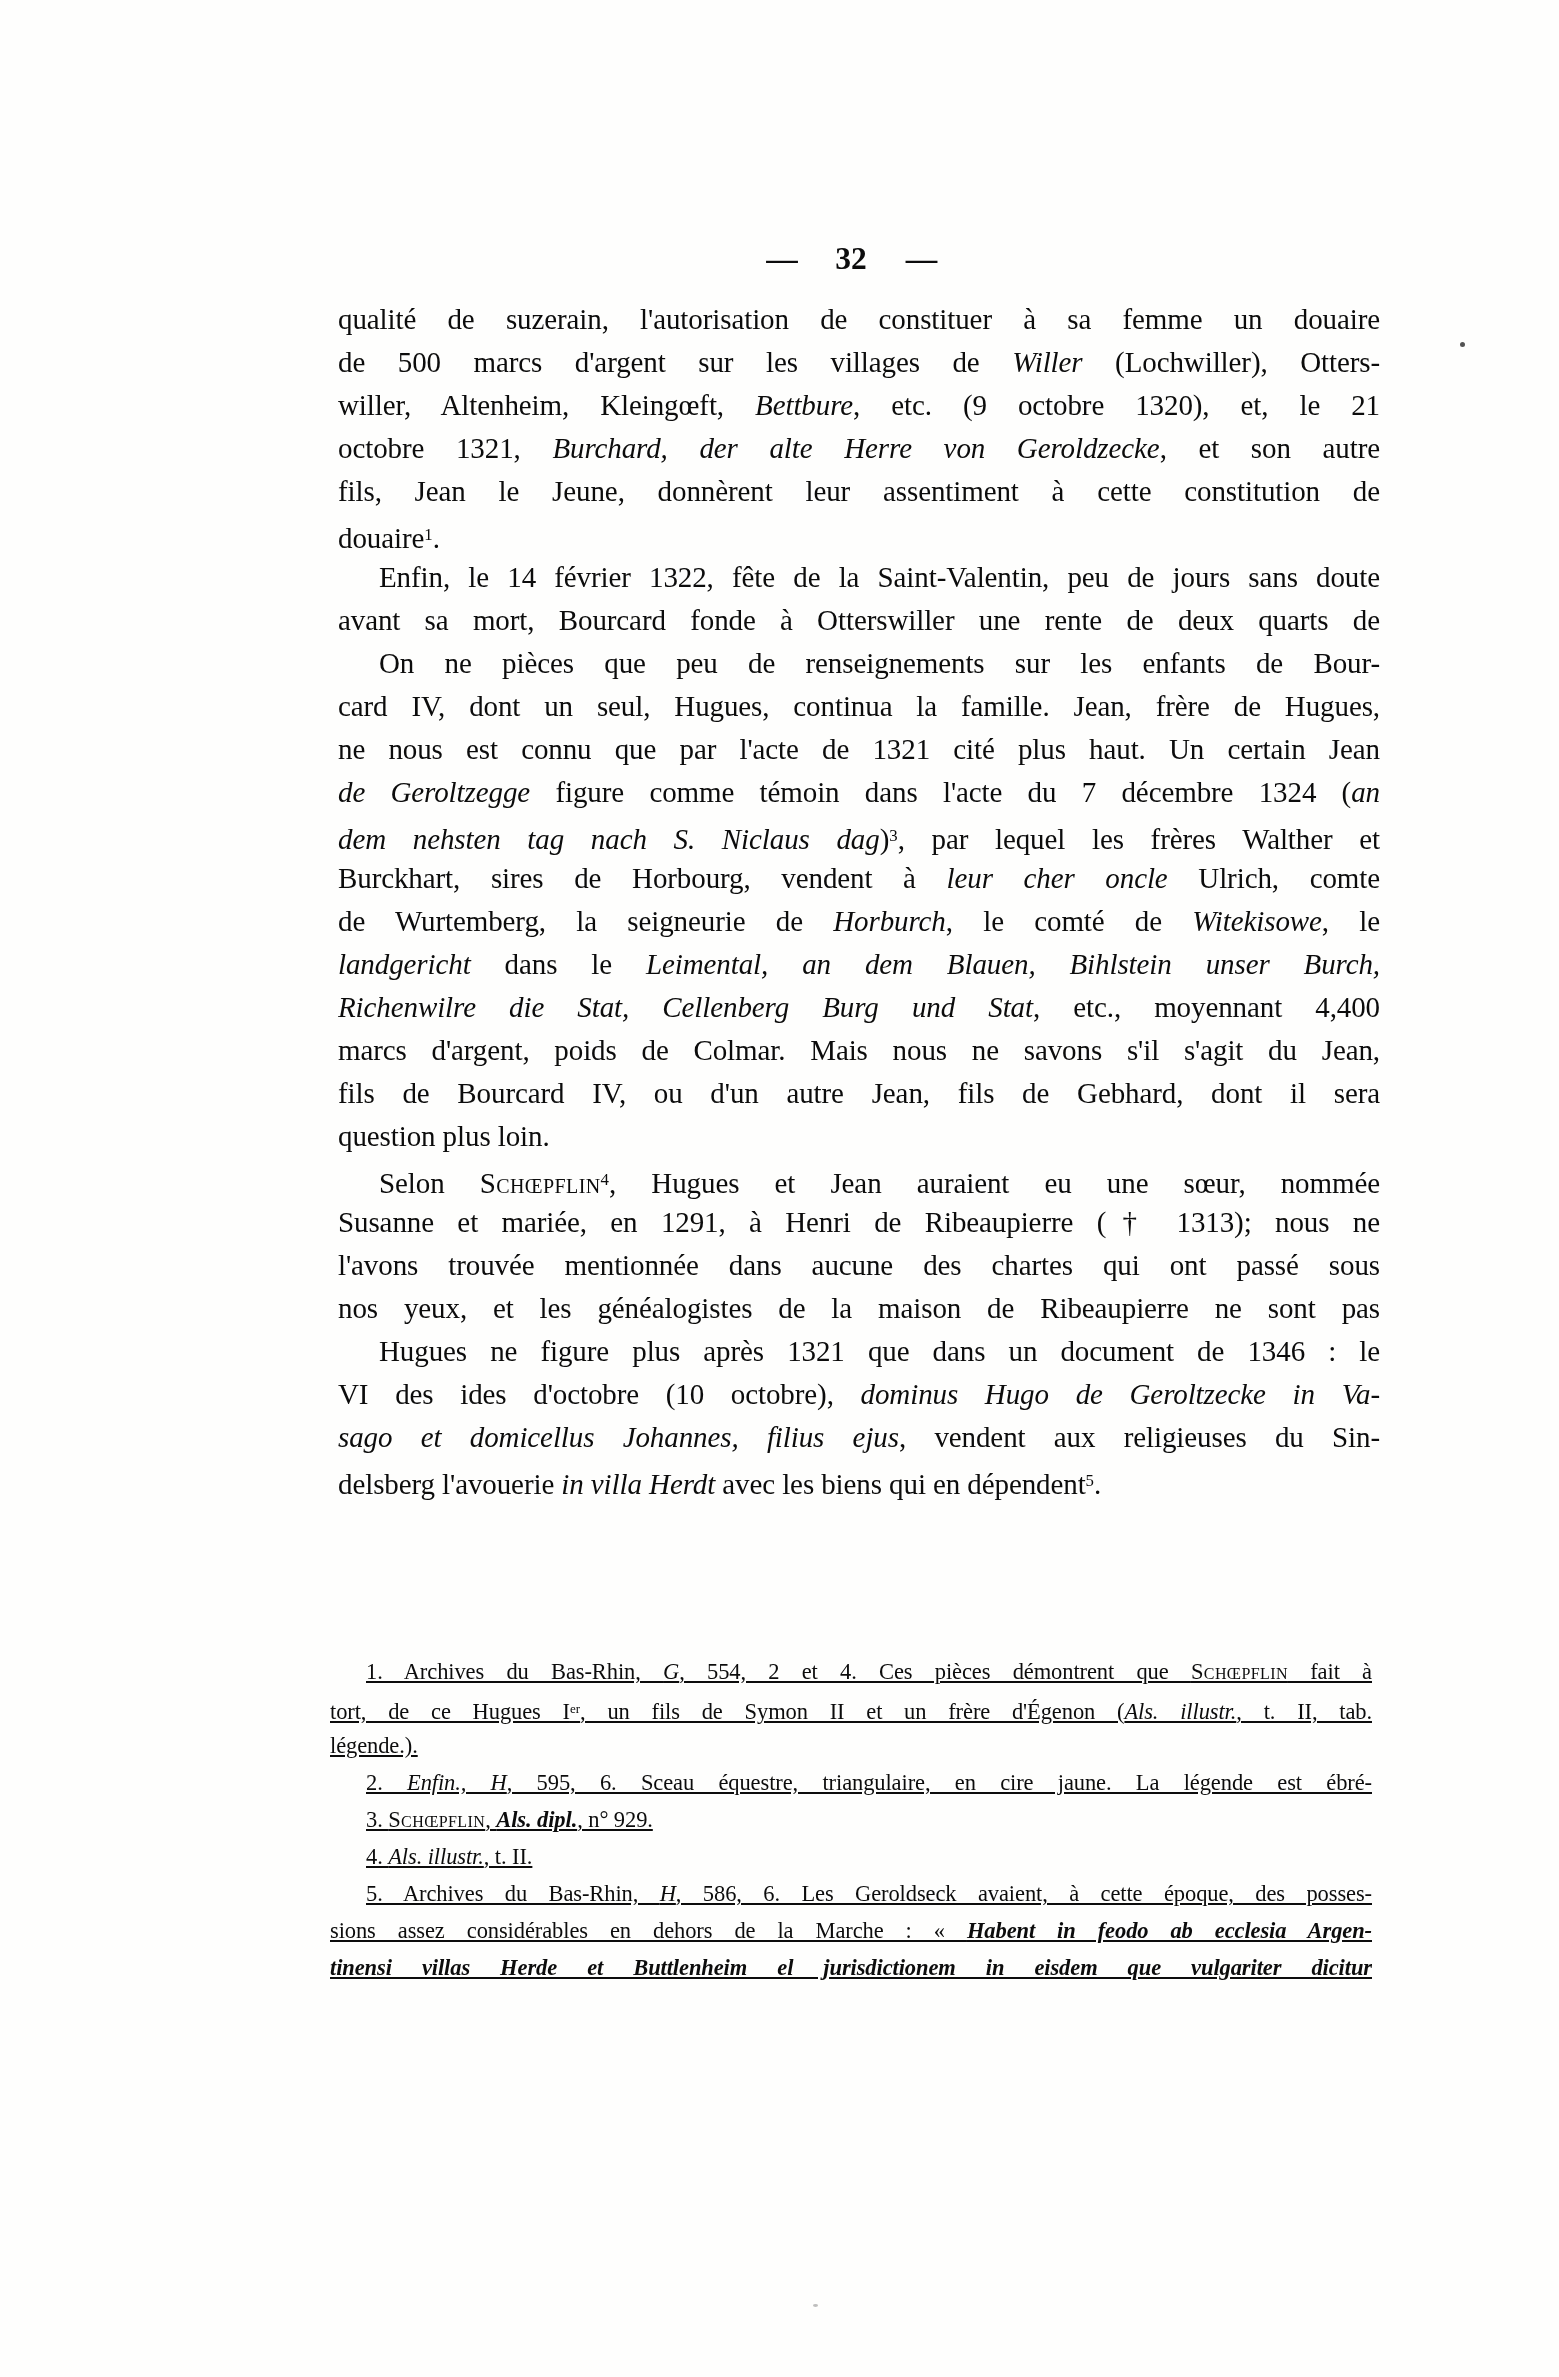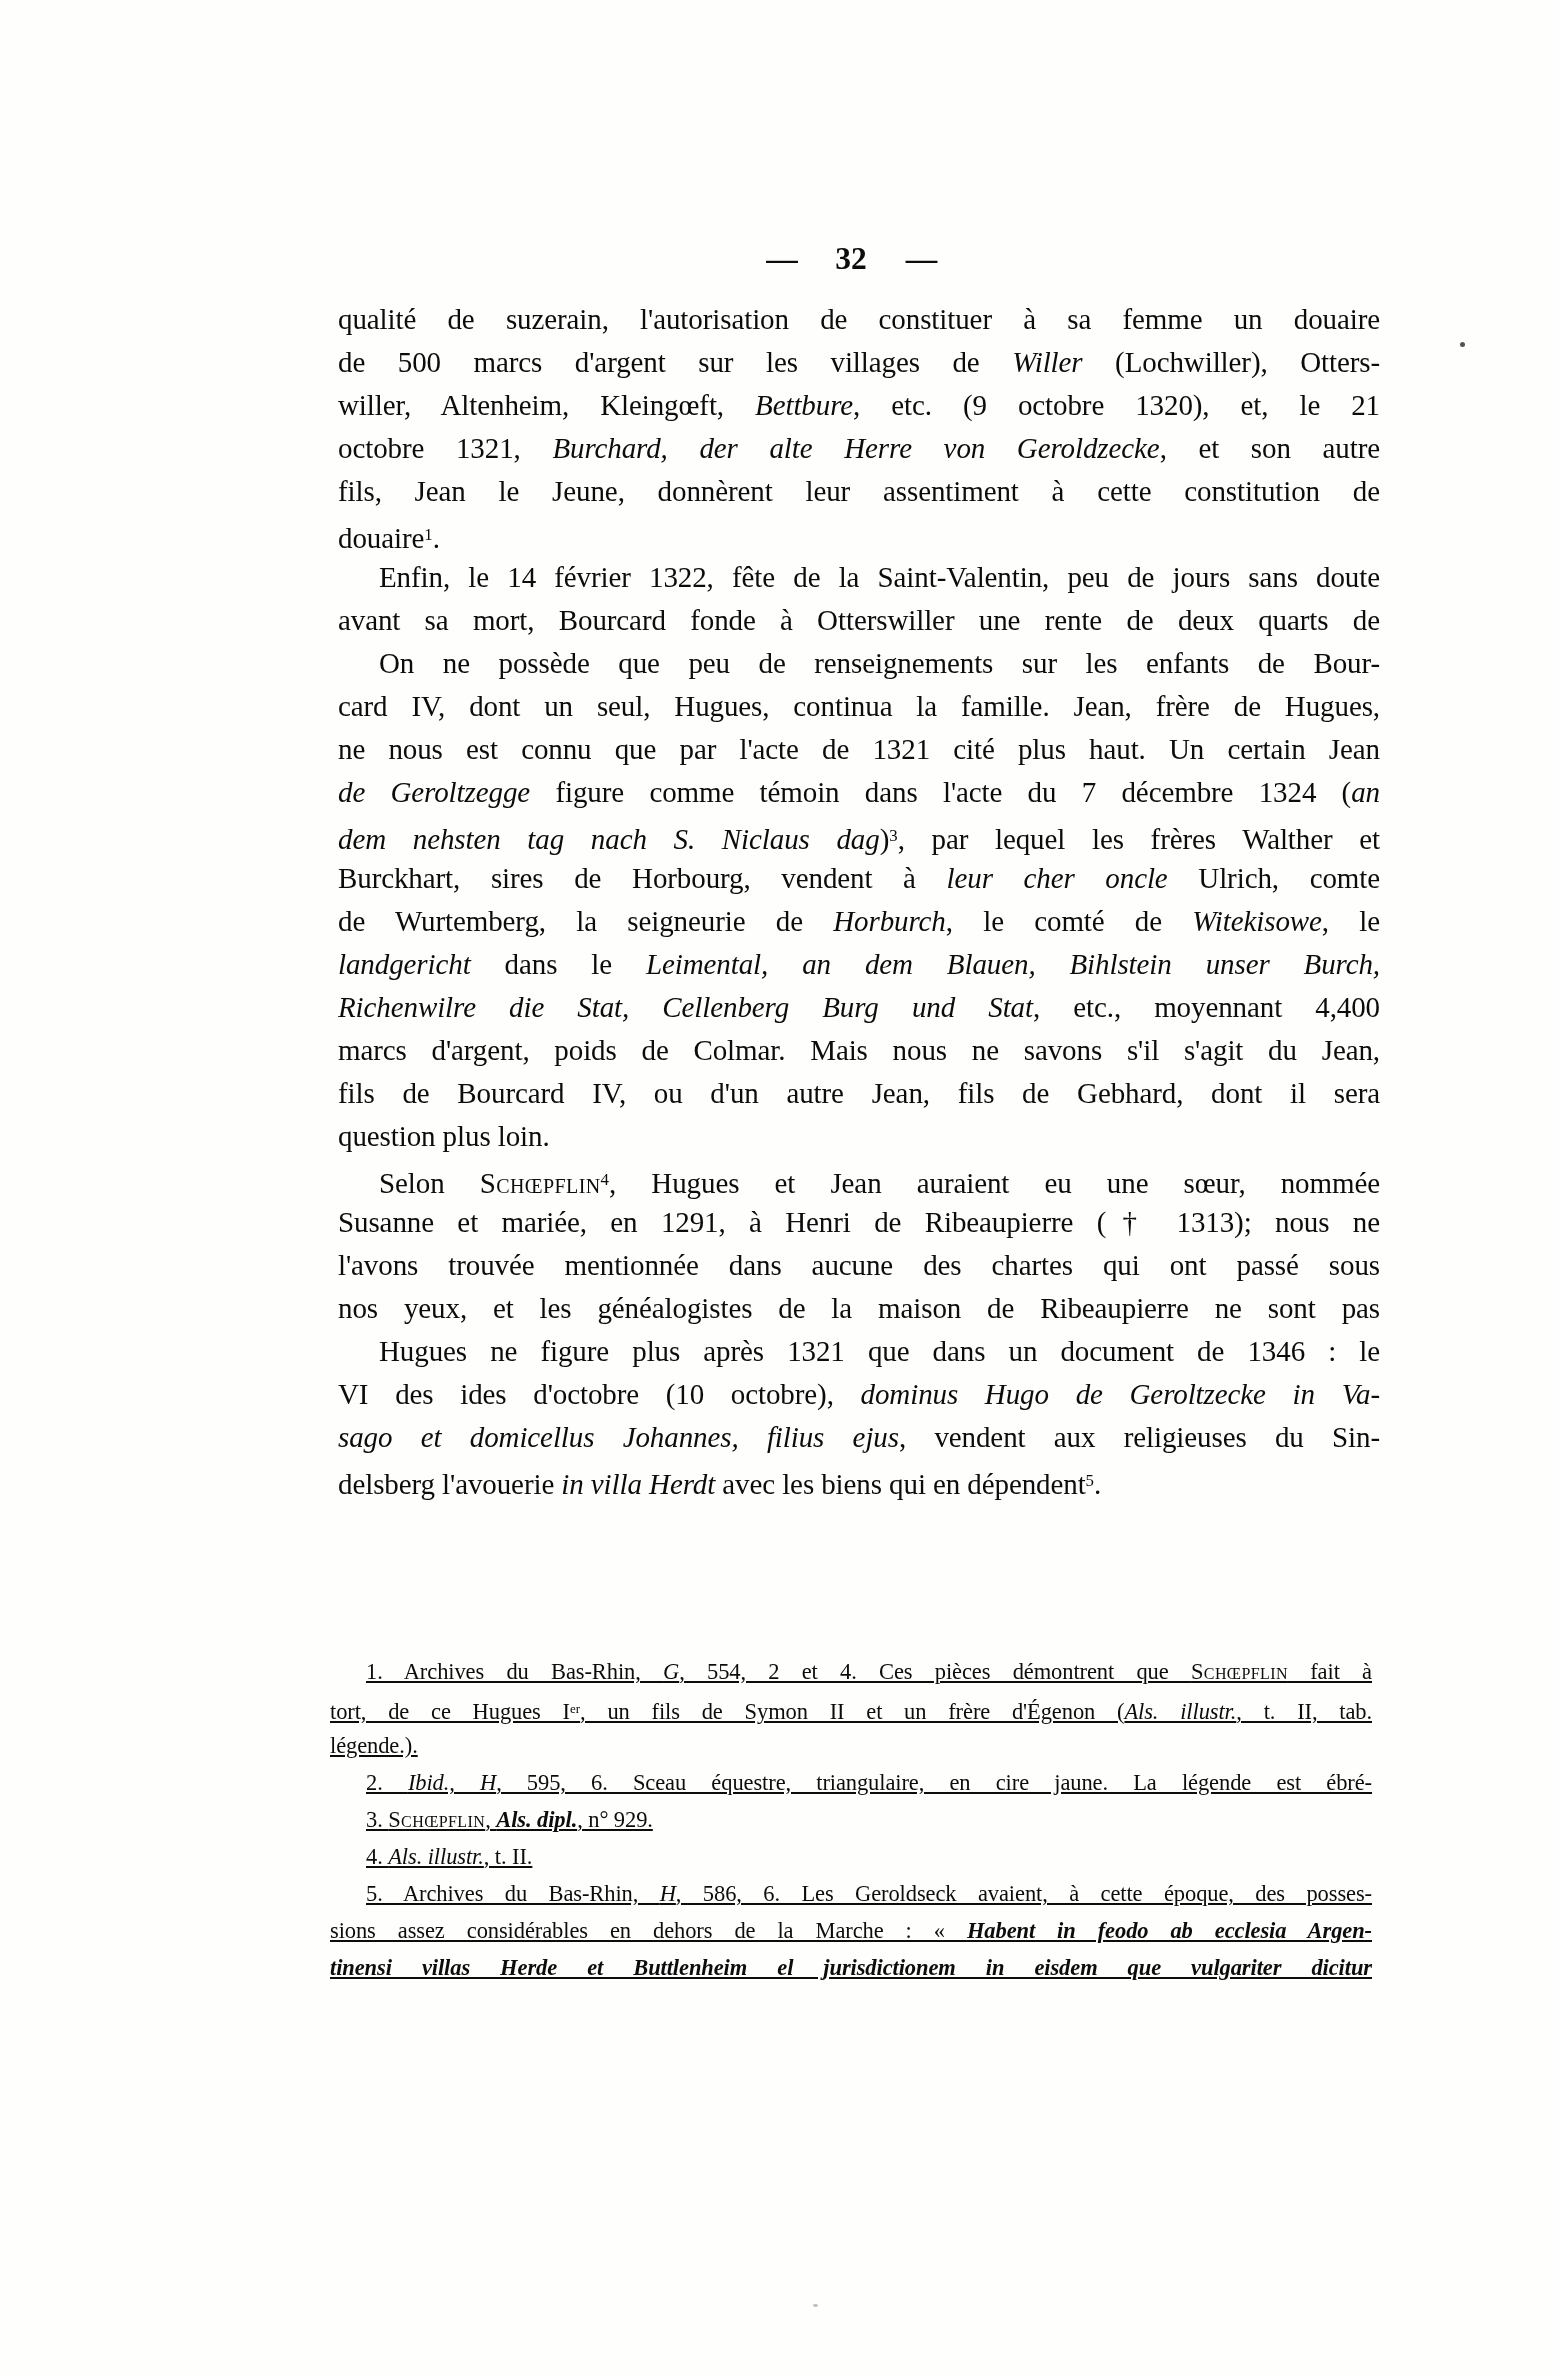--- a/index.html
+++ b/index.html
@@ -58,21 +58,21 @@
         <div class="line just"><span class="st-n">willer, Altenheim, Kleingœft, </span><span class="st-i">Bettbure</span><span class="st-n">, etc. (9 octobre 1320), et, le 21</span></div>
         <div class="line just"><span class="st-n">octobre 1321, </span><span class="st-i">Burchard, der alte Herre von Geroldzecke</span><span class="st-n">, et son autre</span></div>
         <div class="line just"><span class="st-n">fils, Jean le Jeune, donnèrent leur assentiment à cette constitution de</span></div>
         <div class="line"><span class="st-n">douaire</span><span class="st-sup">1</span><span class="st-n">.</span></div>
       </div>
       <div>
         <div class="line just first"><span class="st-n">Enfin, le 14 février 1322, fête de la Saint-Valentin, peu de jours sans doute</span></div>
         <div class="line just"><span class="st-n">avant sa mort, Bourcard fonde à Otterswiller une rente de deux quarts de</span></div>
       </div>
       <div>
-        <div class="line just first"><span class="st-n">On ne possède que peu de renseignements sur les enfants de Bour-</span></div>
+        <div class="line just first"><span class="st-n">On ne pièces que peu de renseignements sur les enfants de Bour-</span></div>
         <div class="line just"><span class="st-n">card IV, dont un seul, Hugues, continua la famille. Jean, frère de Hugues,</span></div>
         <div class="line just"><span class="st-n">ne nous est connu que par l'acte de 1321 cité plus haut. Un certain Jean</span></div>
         <div class="line just"><span class="st-i">de Geroltzegge</span><span class="st-n"> figure comme témoin dans l'acte du 7 décembre 1324 (</span><span class="st-i">an</span></div>
         <div class="line just"><span class="st-i">dem nehsten tag nach S. Niclaus dag</span><span class="st-n">)</span><span class="st-sup">3</span><span class="st-n">, par lequel les frères Walther et</span></div>
         <div class="line just"><span class="st-n">Burckhart, sires de Horbourg, vendent à </span><span class="st-i">leur cher oncle</span><span class="st-n"> Ulrich, comte</span></div>
         <div class="line just"><span class="st-n">de Wurtemberg, la seigneurie de </span><span class="st-i">Horburch</span><span class="st-n">, le comté de </span><span class="st-i">Witekisowe</span><span class="st-n">, le</span></div>
         <div class="line just"><span class="st-i">landgericht</span><span class="st-n"> dans le </span><span class="st-i">Leimental, an dem Blauen, Bihlstein unser Burch,</span></div>
         <div class="line just"><span class="st-i">Richenwilre die Stat, Cellenberg Burg und Stat</span><span class="st-n">, etc., moyennant 4,400</span></div>
         <div class="line just"><span class="st-n">marcs d'argent, poids de Colmar. Mais nous ne savons s'il s'agit du Jean,</span></div>
         <div class="line just"><span class="st-n">fils de Bourcard IV, ou d'un autre Jean, fils de Gebhard, dont il sera</span></div>
@@ -92,21 +92,21 @@
       </div>
     </div>
 
   <div class="footnotes">
       <div>
         <div class="line just first"><span class="st-n">1. Archives du Bas-Rhin, </span><span class="st-i">G</span><span class="st-n">, 554, 2 et 4. Ces pièces démontrent que </span><span class="st-sc">Schœpflin</span><span class="st-n"> fait à</span></div>
         <div class="line just"><span class="st-n">tort, de ce Hugues I</span><span class="st-sup">er</span><span class="st-n">, un fils de Symon II et un frère d'Égenon (</span><span class="st-i">Als. illustr.</span><span class="st-n">, t. II, tab.</span></div>
         <div class="line"><span class="st-n">légende.).</span></div>
       </div>
       <div>
-        <div class="line just first"><span class="st-n">2. </span><span class="st-i">Ibid., H</span><span class="st-n">, 595, 6. Sceau équestre, triangulaire, en cire jaune. La légende est ébré-</span></div>
+        <div class="line just first"><span class="st-n">2. </span><span class="st-i">Enfin., H</span><span class="st-n">, 595, 6. Sceau équestre, triangulaire, en cire jaune. La légende est ébré-</span></div>
       </div>
       <div>
         <div class="line first"><span class="st-n">3. </span><span class="st-sc">Schœpflin</span><span class="st-n">, </span><span class="st-bi">Als. dipl.</span><span class="st-n">, n° 929.</span></div>
       </div>
       <div>
         <div class="line first"><span class="st-n">4. </span><span class="st-i">Als. illustr.</span><span class="st-n">, t. II.</span></div>
       </div>
       <div>
         <div class="line just first"><span class="st-n">5. Archives du Bas-Rhin, </span><span class="st-i">H</span><span class="st-n">, 586, 6. Les Geroldseck avaient, à cette époque, des posses-</span></div>
         <div class="line just"><span class="st-n">sions assez considérables en dehors de la Marche : « </span><span class="st-bi">Habent in feodo ab ecclesia Argen-</span></div>

